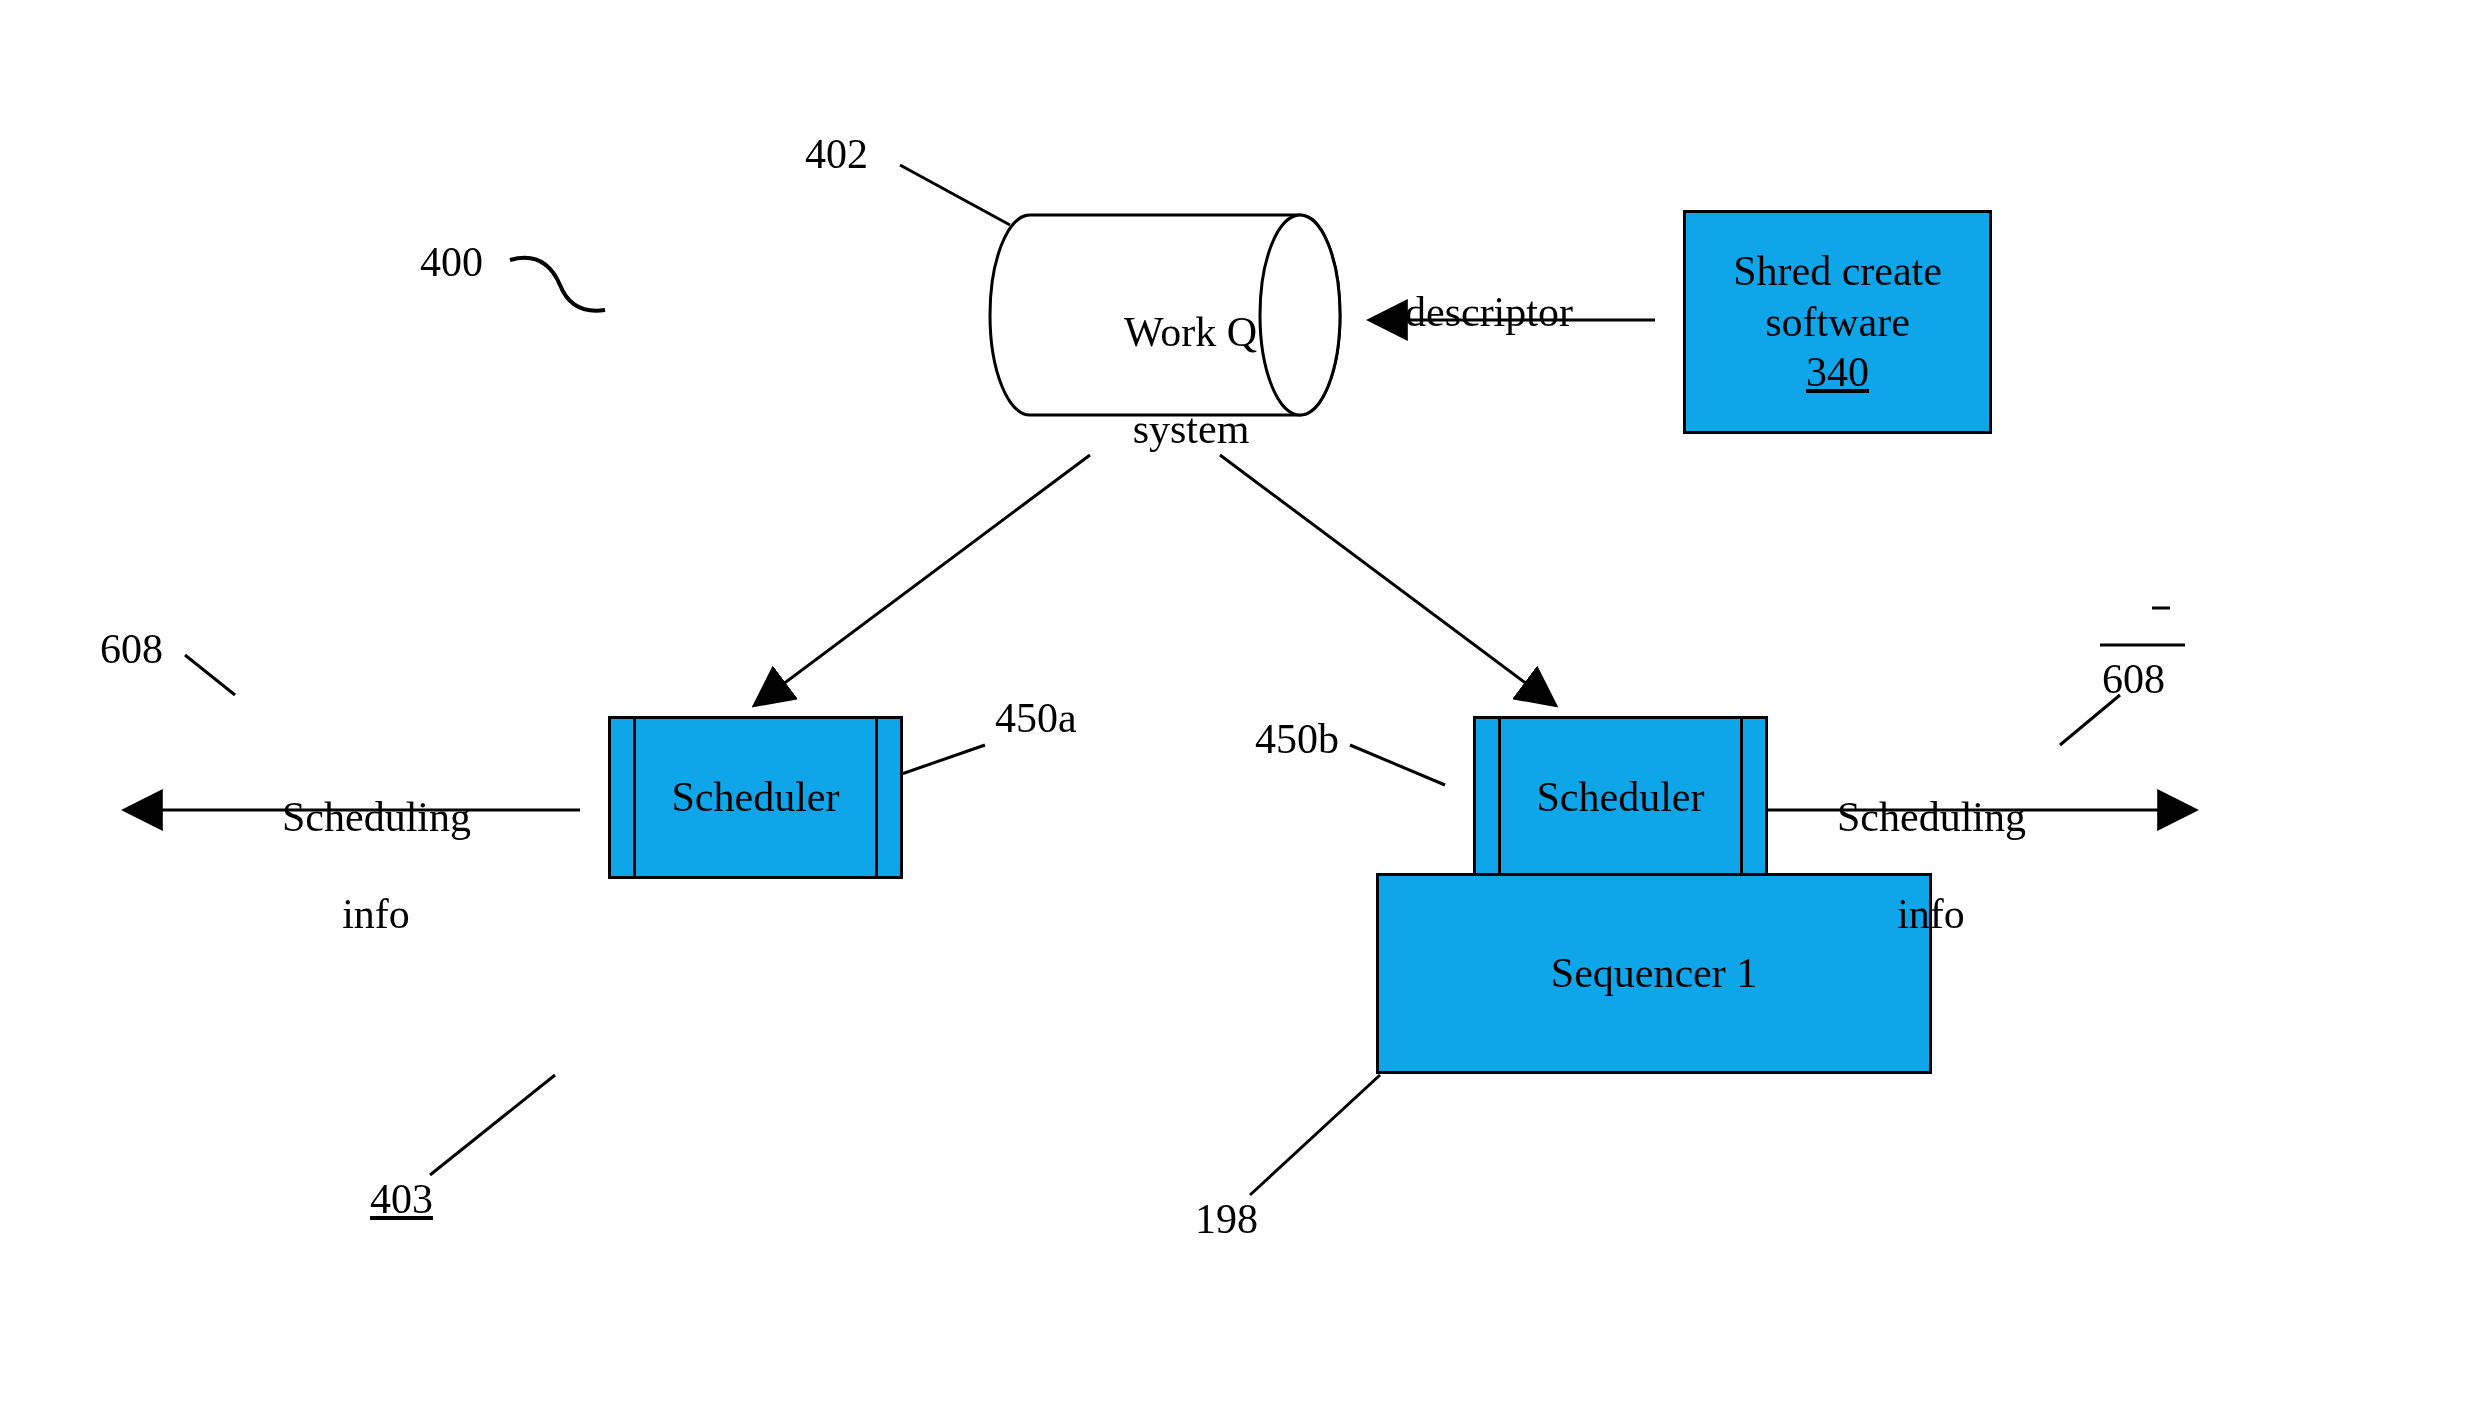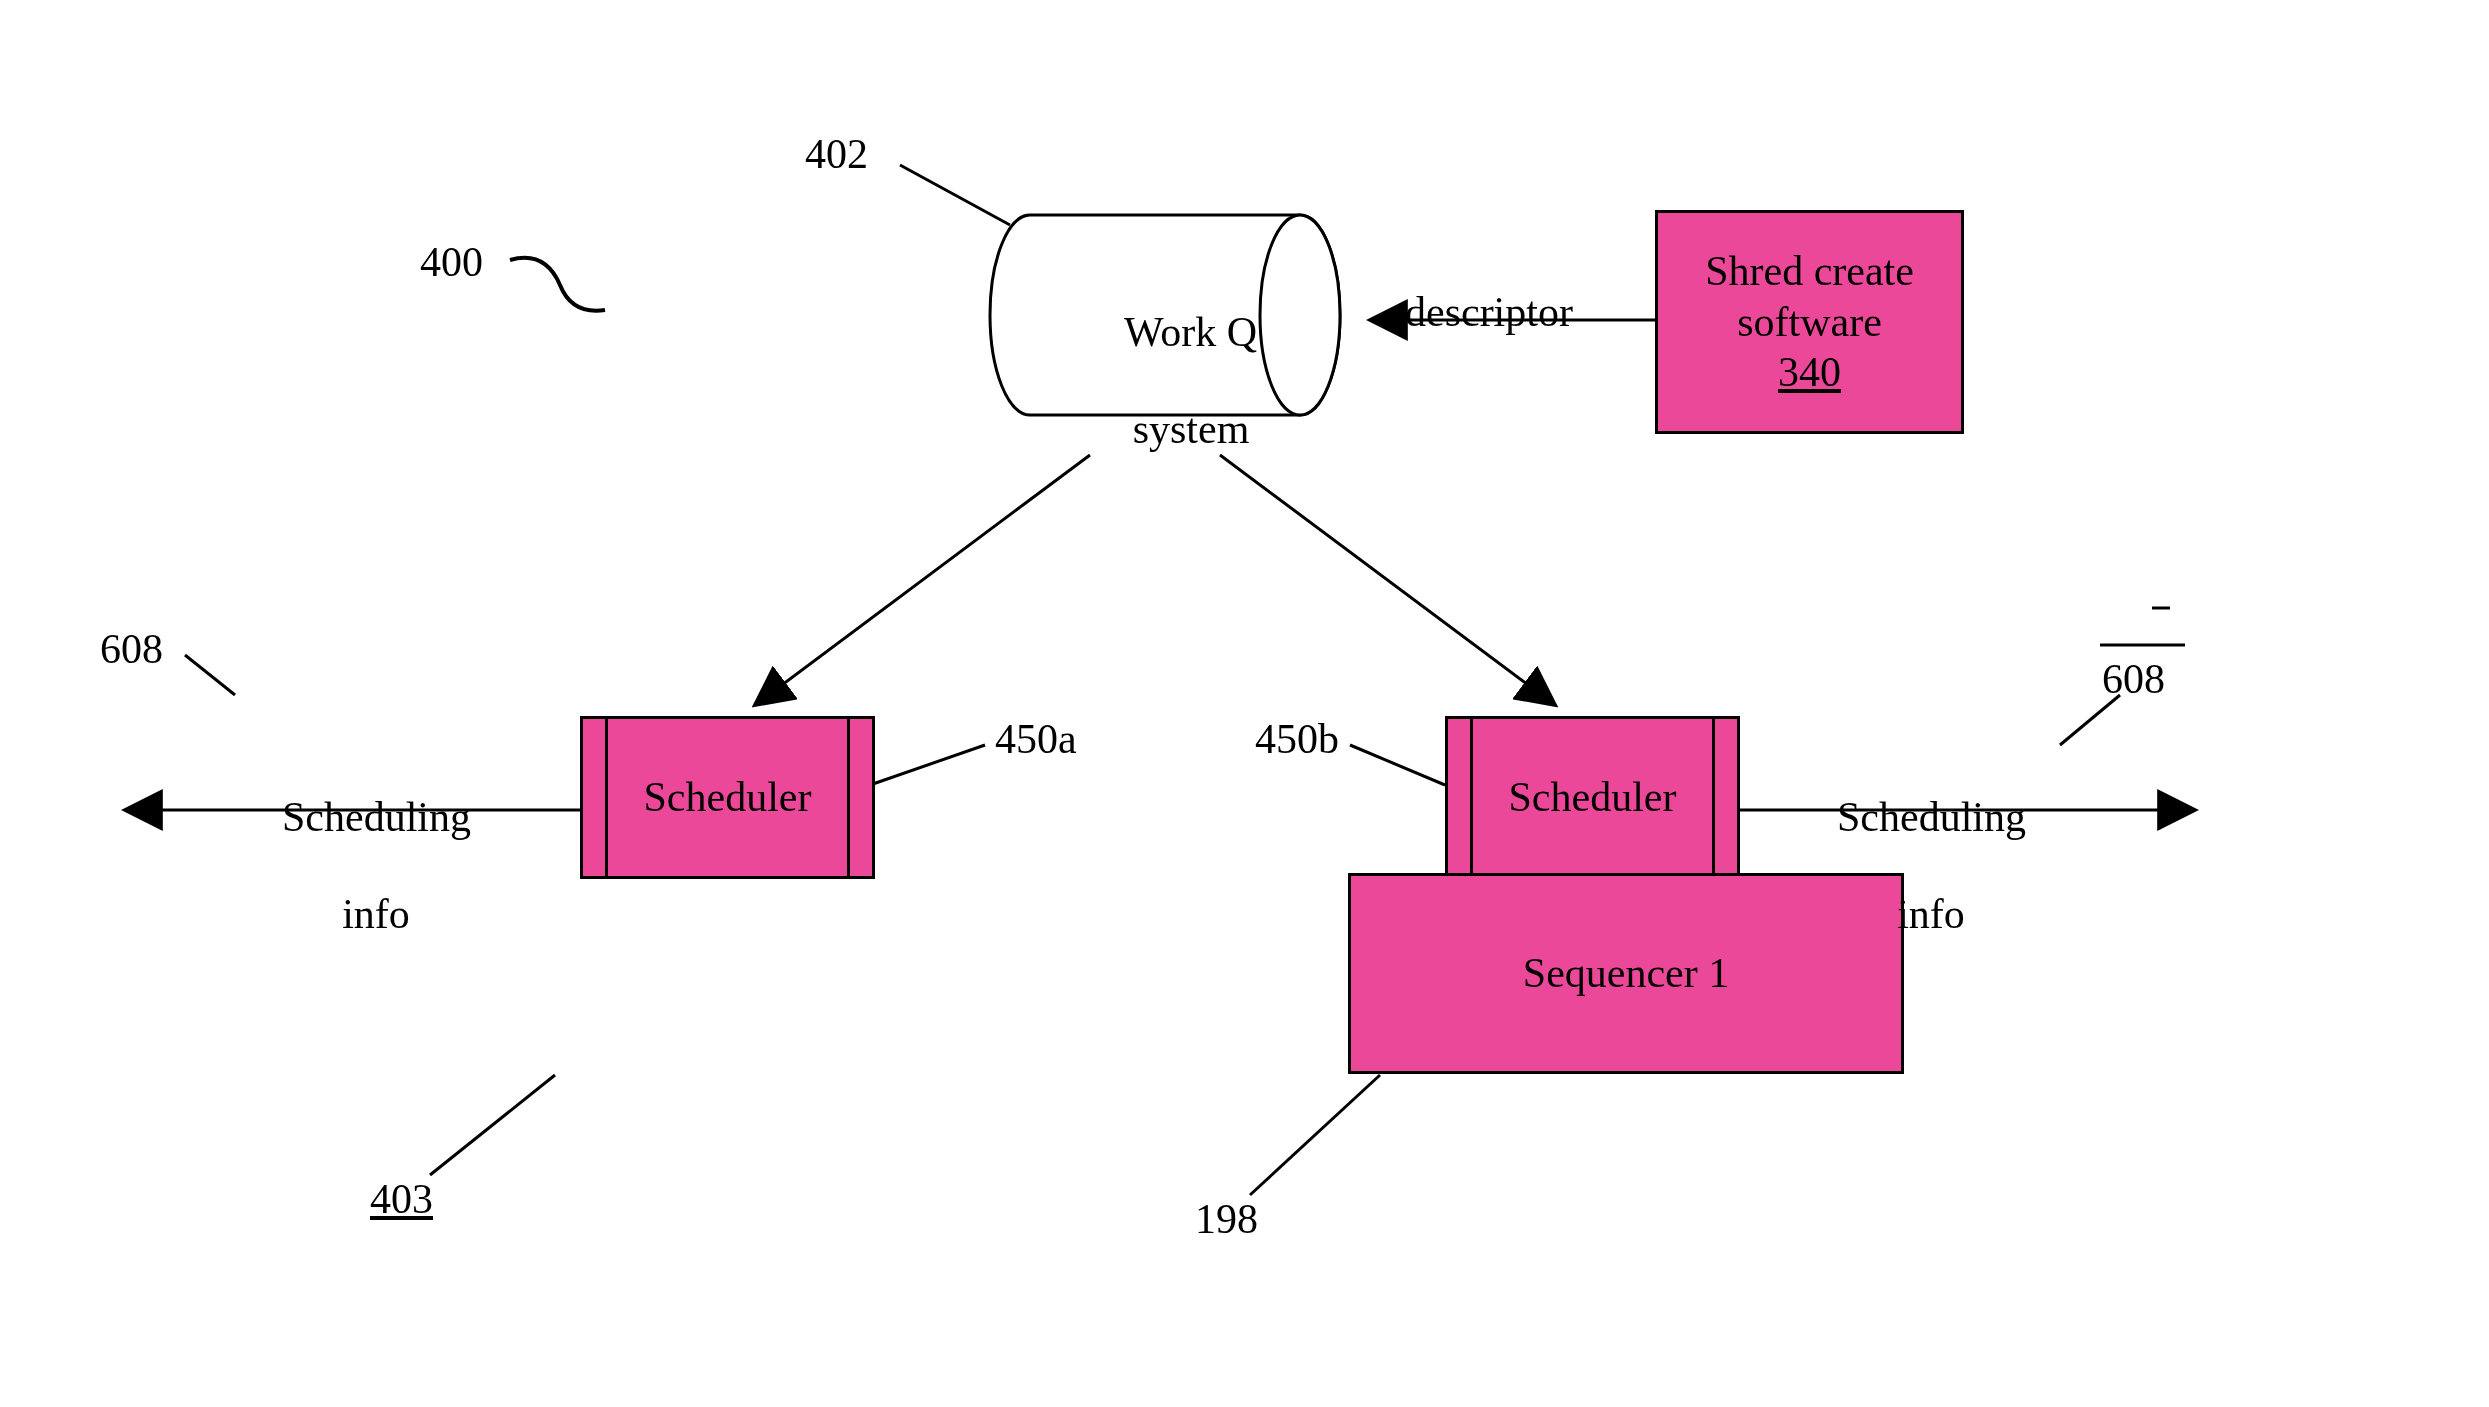--- a/index.html
+++ b/index.html
@@ -17,22 +17,23 @@
     width: 2489px;
     height: 1407px;
   }
   .label {
     position: absolute;
     white-space: pre;
   }
   .box {
     position: absolute;
     border: 3px solid #000;
-    background: #ec4899;
+    background: #0ea5e9;
     text-align: center;
+    margin-left: 28px;
   }
   .underline { text-decoration: underline; }
   svg.overlay {
     position: absolute;
     left: 0; top: 0;
     width: 2489px; height: 1407px;
     pointer-events: none;
   }
   .inner-text {
     display: flex;
@@ -137,18 +138,18 @@
 
   <div class="label" style="left:1795px; top:745px; width:230px; text-align:center; line-height:1.15;">
     <span>Scheduling</span><br>
     <span>info</span>
   </div>
 
   <div class="label" style="left:420px; top:238px;">400</div>
   <div class="label" style="left:805px; top:130px;">402</div>
   <div class="label" style="left:100px; top:625px;">608</div>
   <div class="label" style="left:2102px; top:655px;">608</div>
-  <div class="label" style="left:995px; top:715px;">450a</div>
+  <div class="label" style="left:995px; top:694px;">450a</div>
   <div class="label" style="left:1255px; top:715px;">450b</div>
   <div class="label" style="left:370px; top:1175px;text-decoration:underline;">403</div>
   <div class="label" style="left:1195px; top:1195px;">198</div>
 
 </div>
 
 </body></html>

